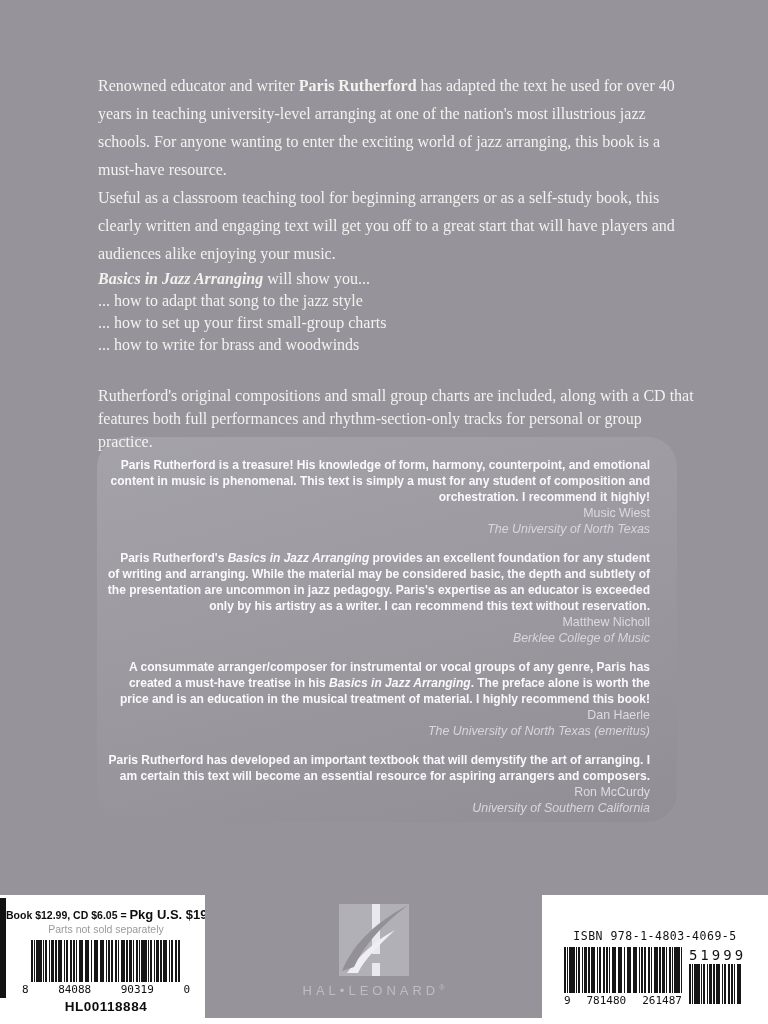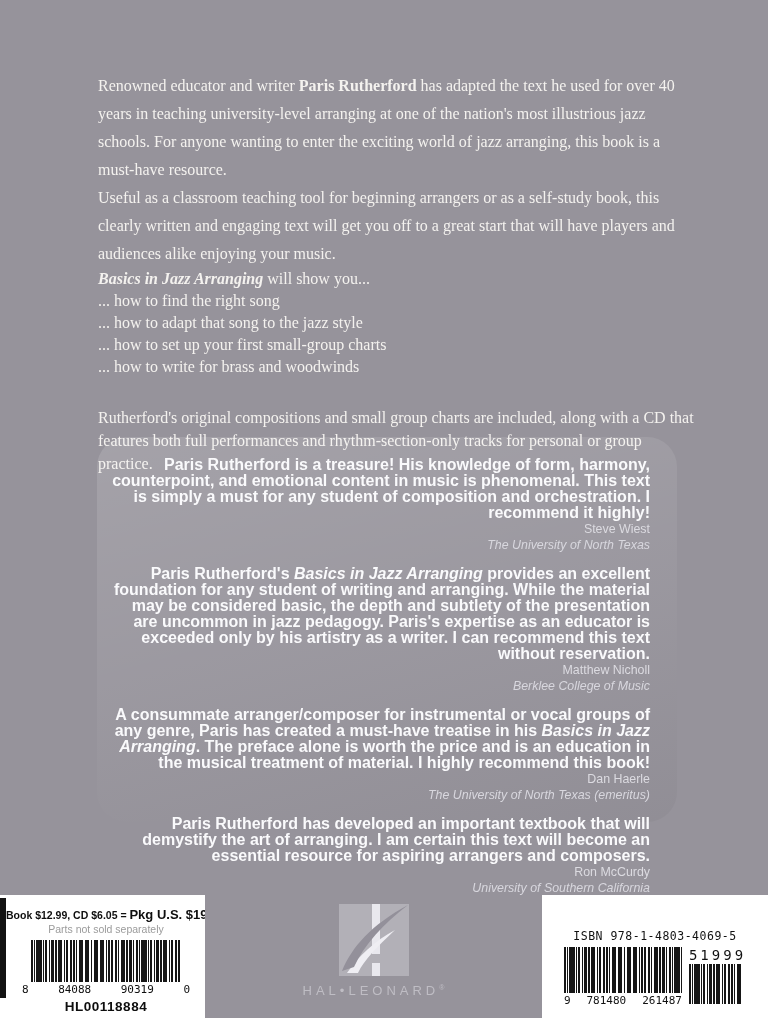--- a/index.html
+++ b/index.html
@@ -28,21 +28,21 @@
   
   .quote-panel {
     position:absolute; left:97px; top:437px; width:580px; height:385px;
     box-sizing:border-box;
     border-radius:30px;
     background:linear-gradient(165deg, rgba(255,255,255,0.14) 0%, rgba(255,255,255,0.06) 45%, rgba(0,0,0,0.035) 100%);
     padding:20px 27px 0 10px;
     text-align:right;
   }
   .quote-panel blockquote { margin:0 0 13px 0; }
-  .q { font-size:16px; font-weight:bold; line-height:16px; color:#fafafc; margin:0; }
+  .q { font-size:12px; font-weight:bold; line-height:16px; color:#fafafc; margin:0; }
   .q em { font-style:italic; }
   .attr-name { font-size:12.4px; line-height:16px; color:#dcdbe1; font-weight:normal; }
   .attr-org  { font-size:12.4px; line-height:16px; color:#d8d7de; font-style:italic; }
 
   
   .bottom-band { position:absolute; left:0; top:895px; width:768px; height:129px; background:#ffffff; }
   .black-strip { position:absolute; left:0; top:3px; width:6px; height:100px; background:#121212; }
 
   .price-box { position:absolute; left:6px; top:0; width:200px; height:129px; text-align:center; color:#0e0e0e; }
   .price-line { margin-top:12px; font-size:10.5px; font-weight:bold; white-space:nowrap; }
@@ -81,34 +81,33 @@
 
 <div class="cover">
 
   <section class="intro">
     <p class="para"><span>Renowned educator and writer </span><strong>Paris Rutherford</strong><span> has adapted the text he used for over 40 years in teaching university-level arranging at one of the nation's most illustrious jazz schools. For anyone wanting to enter the exciting world of jazz arranging, this book is a must-have resource.</span></p>
 
     <p class="para">Useful as a classroom teaching tool for beginning arrangers or as a self-study book, this clearly written and engaging text will get you off to a great start that will have players and audiences alike enjoying your music.</p>
 
     <div class="features">
       <p class="list-title"><em>Basics in Jazz Arranging</em><span> will show you...</span></p>
-      <p>... how to find the right song</p>
       <p>... how to adapt that song to the jazz style</p>
       <p>... how to set up your first small-group charts</p>
       <p>... how to write for brass and woodwinds</p>
     </div>
 
     <p class="p3">Rutherford's original compositions and small group charts are included, along with a CD that features both full performances and rhythm-section-only tracks for personal or group practice.</p>
   </section>
 
   <section class="quote-panel">
 
     <blockquote>
       <p class="q"><span>Paris Rutherford is a treasure! His knowledge of form, harmony, counterpoint, and emotional content in music is phenomenal. This text is simply a must for any student of composition and orchestration. I recommend it highly!</span><em></em><span></span></p>
-      <div class="attr-name">Steve Wiest</div>
+      <div class="attr-name">Music Wiest</div>
       <div class="attr-org">The University of North Texas</div>
     </blockquote>
 
     <blockquote>
       <p class="q"><span>Paris Rutherford's </span><em>Basics in Jazz Arranging</em><span> provides an excellent foundation for any student of writing and arranging. While the material may be considered basic, the depth and subtlety of the presentation are uncommon in jazz pedagogy. Paris's expertise as an educator is exceeded only by his artistry as a writer. I can recommend this text without reservation.</span></p>
       <div class="attr-name">Matthew Nicholl</div>
       <div class="attr-org">Berklee College of Music</div>
     </blockquote>
 
     <blockquote>

